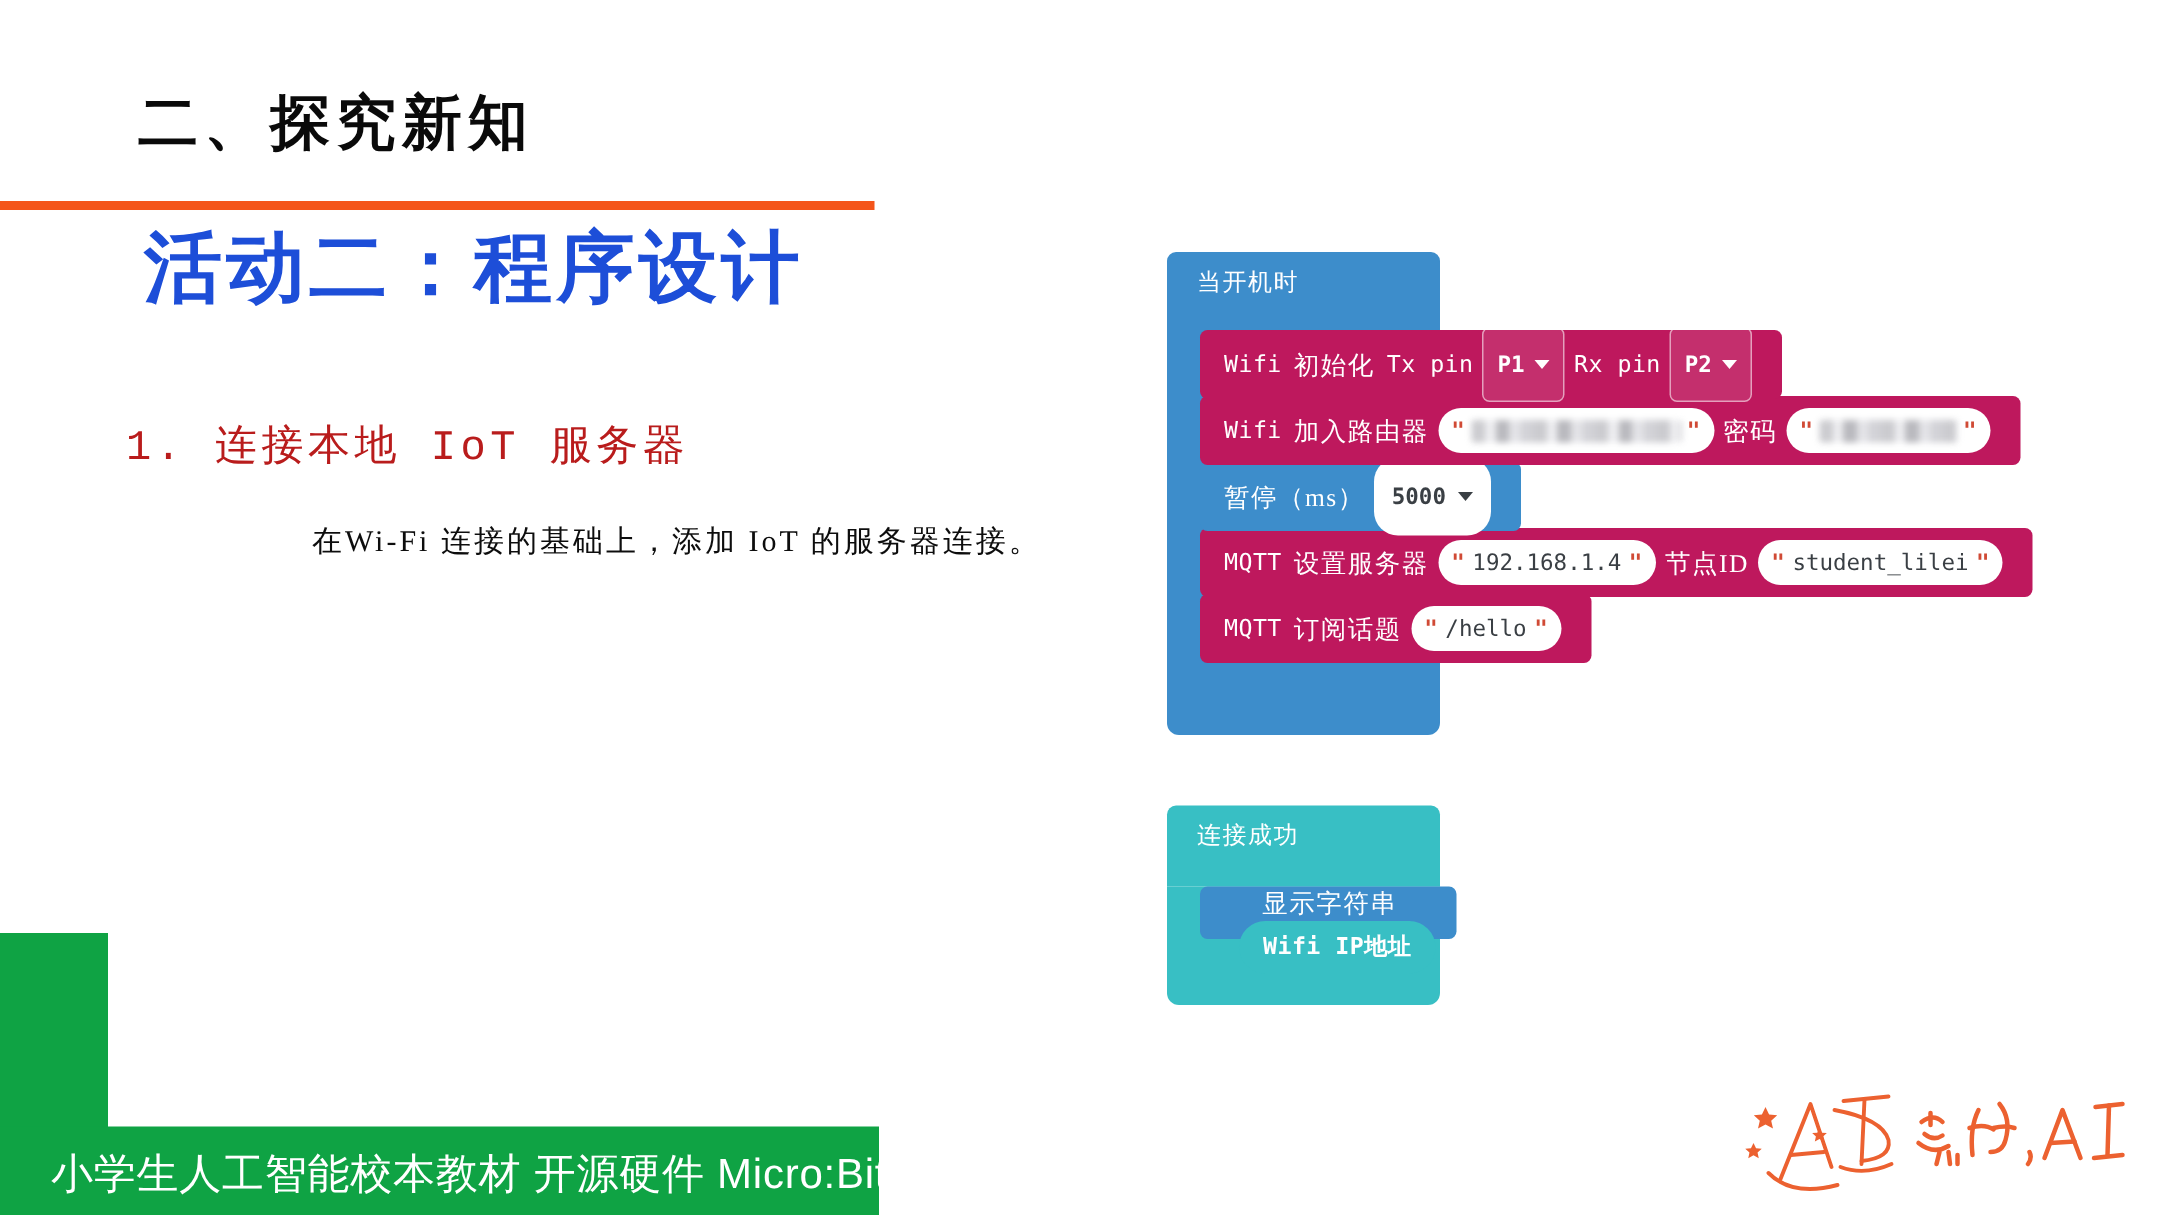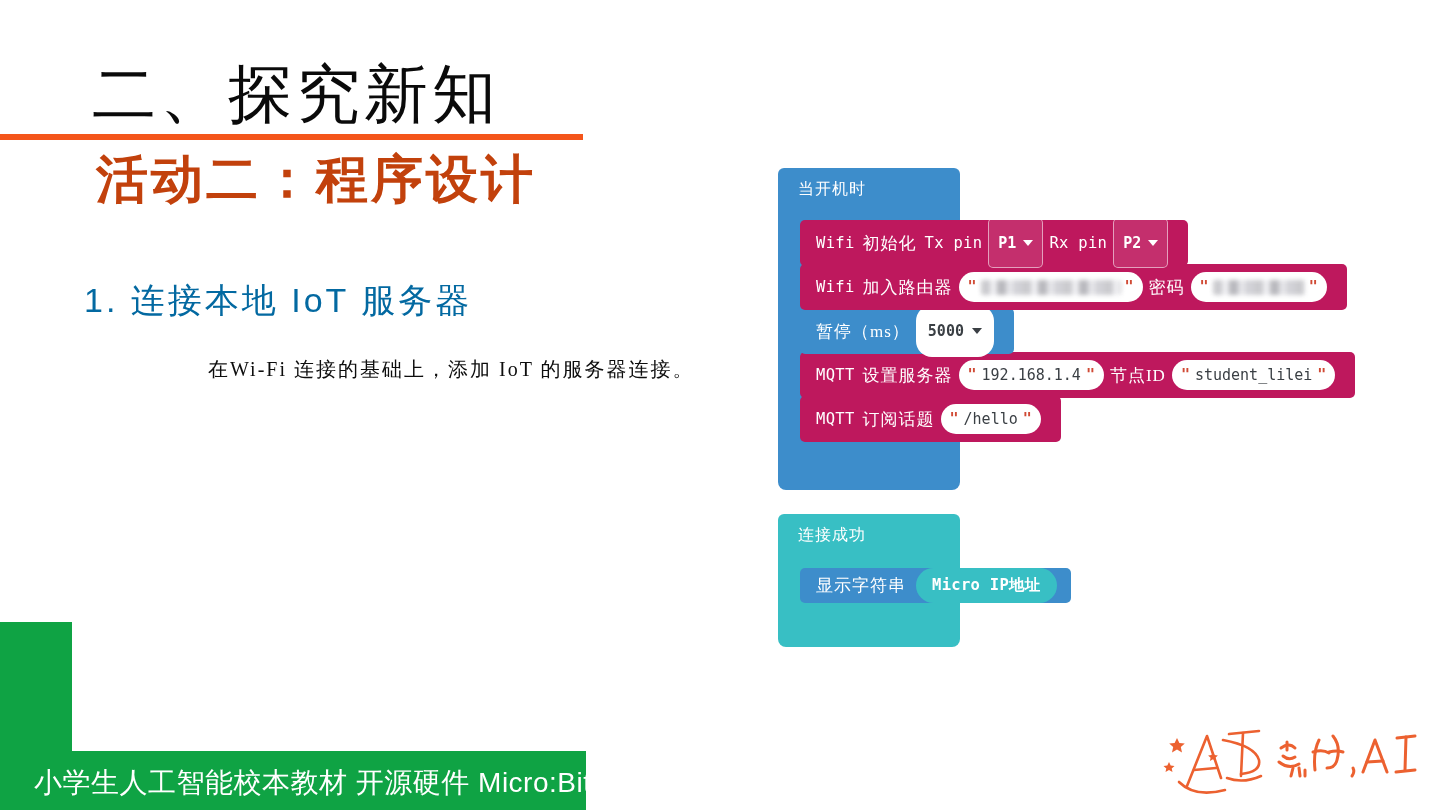--- a/index.html
+++ b/index.html
@@ -6,38 +6,38 @@
   body{
     width:1440px;height:810px;background:#ffffff;overflow:hidden;position:relative;
     font-family:"Liberation Sans","DejaVu Sans",sans-serif;
   }
   .slide{position:absolute;inset:0;}
 
   
   .title-main{
     position:absolute;left:92px;top:60px;
     font-family:"Liberation Serif","DejaVu Serif",serif;
-    font-size:64px;font-weight:400;color:#0a0a0a;letter-spacing:4px;
+    font-size:40px;font-weight:700;color:#0a0a0a;letter-spacing:4px;
     white-space:nowrap;line-height:1.1;
   }
   .title-rule{
     position:absolute;left:0;top:134px;width:583px;height:6px;background:#F4551A;
   }
   .title-sub{
     position:absolute;left:96px;top:150px;
     font-family:"Liberation Serif","DejaVu Serif",serif;
-    font-size:52px;font-weight:700;color:#c2410c;letter-spacing:3px;
+    font-size:52px;font-weight:700;color:#1d4ed8;letter-spacing:3px;
     white-space:nowrap;line-height:1.15;
   }
 
   
   .body-wrap{position:absolute;left:84px;top:278px;width:690px;}
   .body-line1{
-    font-family:Liberation Sans, sans-serif;
-    font-size:34px;color:#0369a1;letter-spacing:3px;white-space:nowrap;
+    font-family:Liberation Mono, monospace;
+    font-size:28px;color:#b91c1c;letter-spacing:3px;white-space:nowrap;
     margin-bottom:30px;
   }
   .body-para{
     font-family:"Liberation Serif","DejaVu Serif",serif;
     font-size:20px;color:#0d0d0d;letter-spacing:2px;line-height:1.5;
     text-indent:124px;
   }
 
   
   .blocks{position:absolute;left:778px;top:168px;}
@@ -152,21 +152,21 @@
   .rep{
     display:inline-flex;align-items:center;background:#38BFC4;
     border-radius:18px;padding:7px 16px;margin-left:10px;
   }
   .rep-txt{
     font-family:"DejaVu Sans Mono","Liberation Mono",monospace;
     font-size:15.5px;color:#ffffff;font-weight:700;letter-spacing:.3px;
   }
 
   
-  .grp2{width:182px;margin-top:24px;}
+  .grp2{width:182px;margin-top:47px;}
   .grp2 .grp-hat{background:#38BFC4;height:54px;}
   .grp2-body{background:#38BFC4;position:relative;}
   .grp2-foot{background:#38BFC4;height:44px;border-radius:0 0 8px 8px;width:182px;}
 
   
   .foot-vert{position:absolute;left:0;top:622px;width:72px;height:131px;background:#0FA344;}
   .foot-bar{position:absolute;left:0;top:751px;width:586px;height:59px;background:#0FA344;}
   .foot-txt{
     position:absolute;left:34px;top:764px;
     font-family:"Liberation Sans","DejaVu Sans",sans-serif;
@@ -291,24 +291,24 @@
       </div>
       <div class="grp1-foot"></div>
     </div>
 
     <div class="grp grp2">
       <div class="grp-hat">
         <span class="grp-hat-label">连接成功</span>
       </div>
       <div class="grp2-body">
         <div class="stack">
-          <div class="blk blue" style="display:flex;width:fit-content;height:35px;">
+          <div class="blk blue" style="display:flex;width:fit-content;height:35px;flex-direction:column;">
             <span class="lbl cjk">显示字符串</span>
             <span class="rep">
-              <span class="rep-txt">Micro IP地址</span>
+              <span class="rep-txt">Wifi IP地址</span>
             </span>
           </div>
         </div>
       </div>
       <div class="grp2-foot"></div>
     </div>
 
   </div>
 
   <div class="foot-vert"></div>

